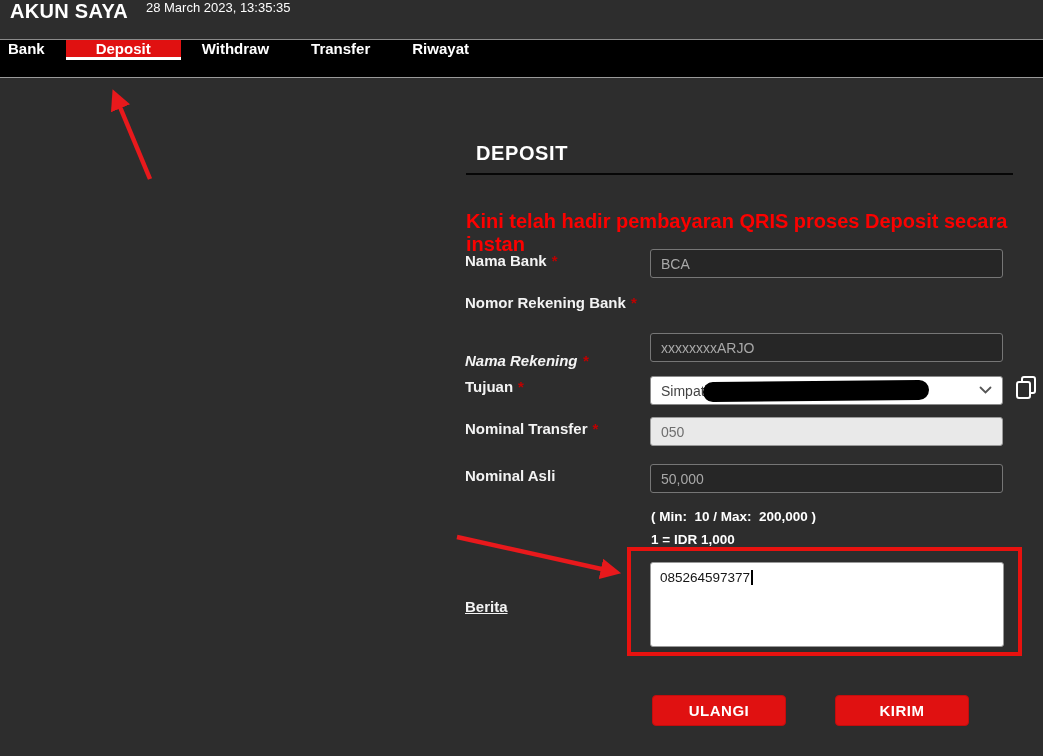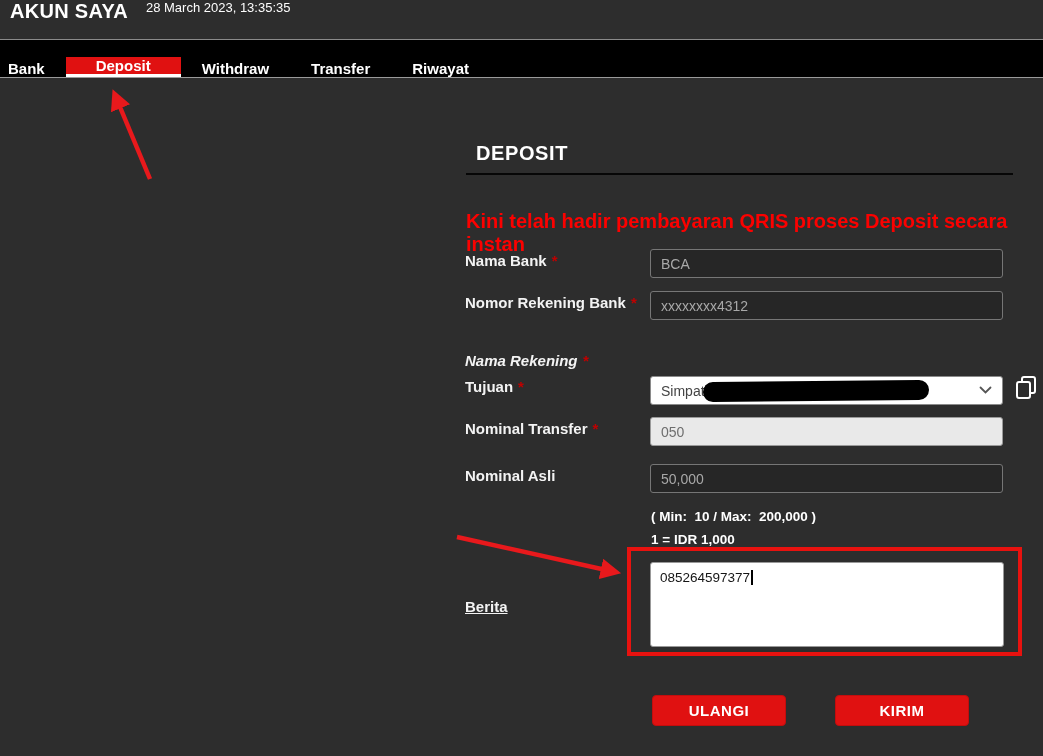--- a/index.html
+++ b/index.html
@@ -8,21 +8,21 @@
   .abs{position:absolute;}
 
   
   .header{position:absolute;top:0;left:0;width:100%;height:39px;display:flex;align-items:flex-start;}
   .app-title{margin-left:10px;font-size:20px;font-weight:bold;color:#ffffff;letter-spacing:.3px;}
   .datetime{margin-left:18px;font-size:13px;color:#fdfdfd;}
 
   
   .nav{position:absolute;top:39px;left:0;width:100%;height:39px;background:#000;
        border-top:1px solid #8a8a8a;border-bottom:1px solid #9a9a9a;box-sizing:border-box;
-       display:flex;align-items:flex-end;}
+       display:flex;align-items:flex-start;}
   .tab{display:flex;align-items:center;padding:0 21px;color:#fff;font-weight:bold;font-size:15px;cursor:pointer;}
   .tab.first{padding-left:8px;}
   .tab.active{background:#e01111;padding:0 30px;border-bottom:3px solid #ffffff;}
 
   
   .deposit-title{left:476px;top:142px;font-size:20px;font-weight:bold;color:#fff;letter-spacing:.6px;}
   .title-rule{left:466px;top:173px;width:547px;height:2px;background:#060606;}
   .promo{left:466px;top:210px;font-size:20px;font-weight:bold;color:#fb0100;}
 
   
@@ -79,23 +79,23 @@
   </div>
 
   <div class="abs deposit-title">DEPOSIT</div>
   <div class="abs title-rule"></div>
   <div class="abs promo">Kini telah hadir pembayaran QRIS proses Deposit secara instan</div>
 
   <div class="abs field-label" style="top:252px;"><span>Nama Bank</span><span class="req">*</span></div>
   <input class="dark-input" style="top: 249px;" readonly="" value="BCA">
 
   <div class="abs field-label" style="top:294px;"><span>Nomor Rekening Bank</span><span class="req">*</span></div>
-  <input class="dark-input" style="top: 291px;" readonly="" value="xxxxxxxx4312">
 
   <div class="abs field-label" style="top:352px;font-style:italic;"><span>Nama Rekening</span><span class="req">*</span></div>
+  <input class="dark-input" style="top: 333px;" readonly="" value="xxxxxxxxARJO">
 
   <div class="abs field-label" style="top:378px;"><span>Tujuan</span><span class="req">*</span></div>
   <div class="abs select-box">
     <span>Simpati -</span>
     <div class="redaction"></div>
     <span class="chevron">
       <svg width="13" height="9" viewBox="0 0 13 9">
           <polyline points="1.5,1.5 6.5,6.5 11.5,1.5" fill="none" stroke="#555" stroke-width="1.8" stroke-linecap="round"></polyline>
         </svg>
     </span>

